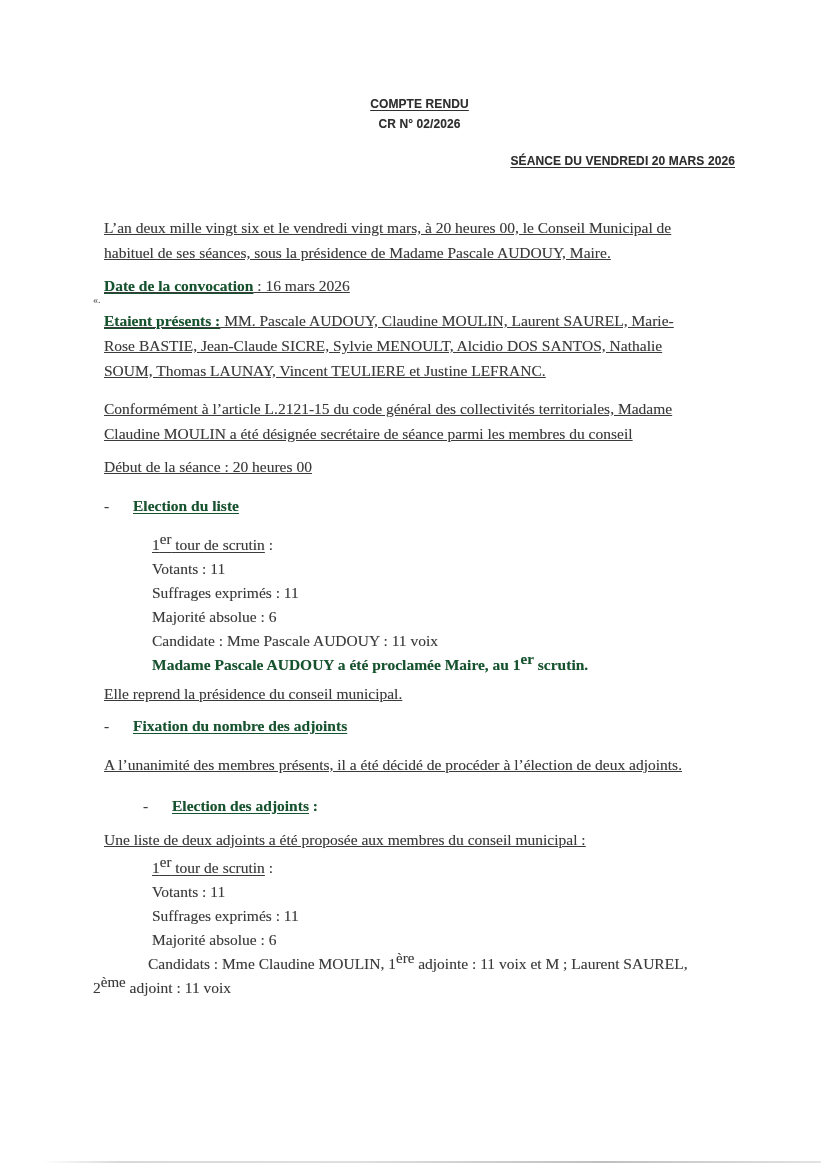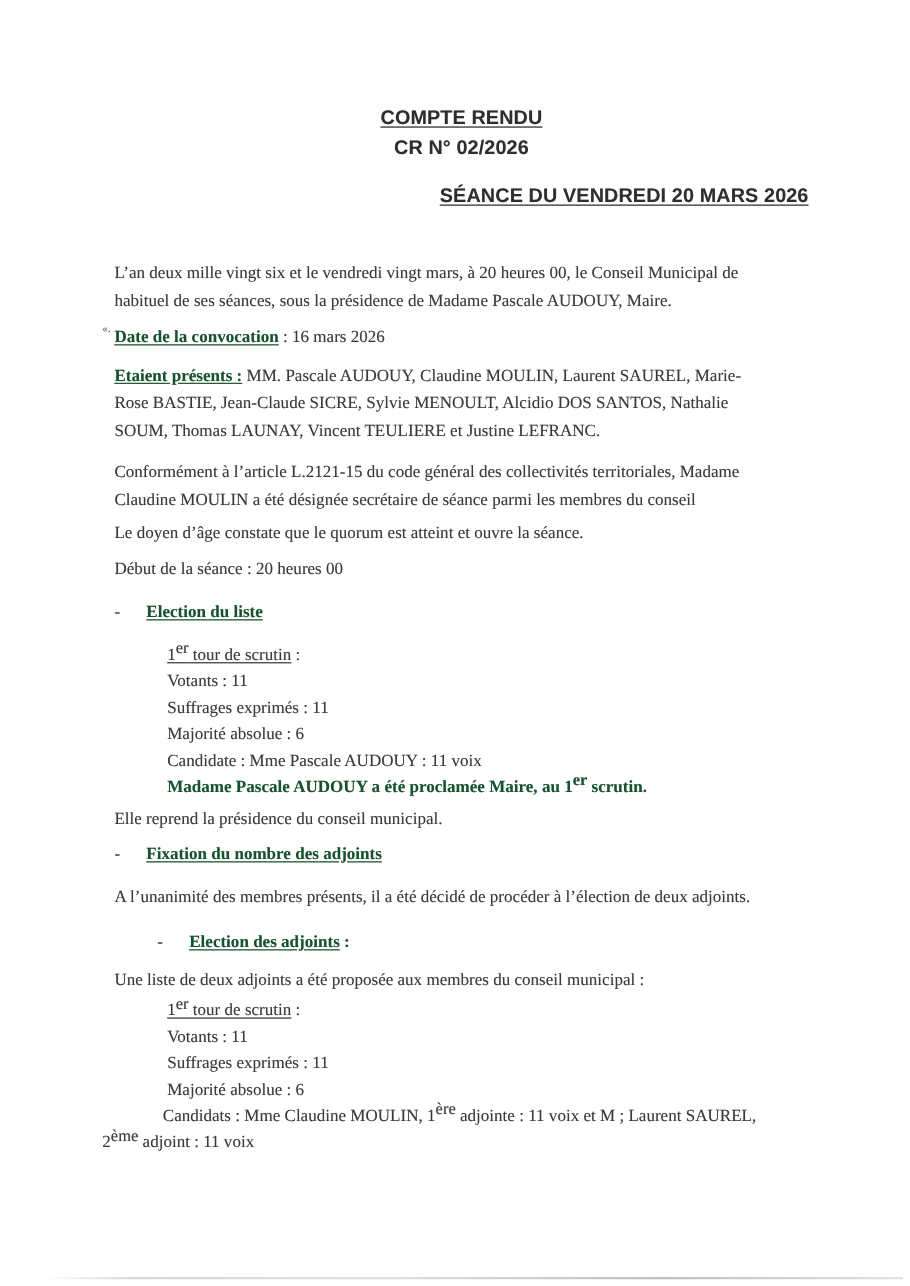--- a/index.html
+++ b/index.html
@@ -3,27 +3,27 @@
 <meta charset="utf-8">
 <style>
   html,body { margin:0; padding:0; background:#ffffff; }
   .page {
     position:relative; width:827px; height:1169px; background:#ffffff;
     overflow:hidden; font-family:"Liberation Serif", serif;
     font-size:15.5px; color:#3a3a3a;
     text-shadow:0 0 0.7px rgba(90,90,90,0.45);
   }
   .content { padding:97px 92px 0 104px; }
-  .sans-head { font-family:"Liberation Sans", sans-serif; font-weight:700; font-size:18px; color:#2e2e2e; letter-spacing:0.1px; }
+  .sans-head { font-family:"Liberation Sans", sans-serif; font-weight:700; font-size:12px; color:#2e2e2e; letter-spacing:0.1px; }
   .title-row { text-align:center; }
   .ref-row { text-align:center; margin-top:6px; }
   .session-row { text-align:right; margin-top:23px; }
   .u { text-decoration:underline; text-underline-offset:2px; }
   .bold { font-weight:700; color:#14532d; }
-  .p { line-height:25px; }
+  .p { line-height:25px;text-decoration:underline; }
   .pline { line-height:25px; }
   .line { line-height:24px; }
   sup { font-size:15px; line-height:0; vertical-align:super; }
   .p1 { margin-top:47px; }
   .convocation { margin-top:8px; }
   .presents { margin-top:10px; }
   .secretary { margin-top:13px; }
   .quorum { margin-top:5px; }
   .debut { margin-top:8px; }
   .hline { margin-top:14px; line-height:25px; }
@@ -74,21 +74,20 @@
       </div>
       <div class="pline">Rose BASTIE, Jean-Claude SICRE, Sylvie MENOULT, Alcidio DOS SANTOS, Nathalie</div>
       <div class="pline">SOUM, Thomas LAUNAY, Vincent TEULIERE et Justine LEFRANC.</div>
     </div>
 
     <div class="p secretary">
       <div class="pline">Conformément à l’article L.2121-15 du code général des collectivités territoriales, Madame</div>
       <div class="pline">Claudine MOULIN a été désignée secrétaire de séance parmi les membres du conseil</div>
     </div>
 
-    <div class="p quorum">Le doyen d’âge constate que le quorum est atteint et ouvre la séance.</div>
 
     <div class="p debut">Début de la séance : 20 heures 00</div>
 
     <div class="hline">
       <span class="dash">-</span><span class="u bold">Election du liste</span>
     </div>
 
     <div class="list1">
       <div class="line indent">
         <span class="u"><span>1</span><sup>er</sup><span> tour de scrutin</span></span><span> :</span>

